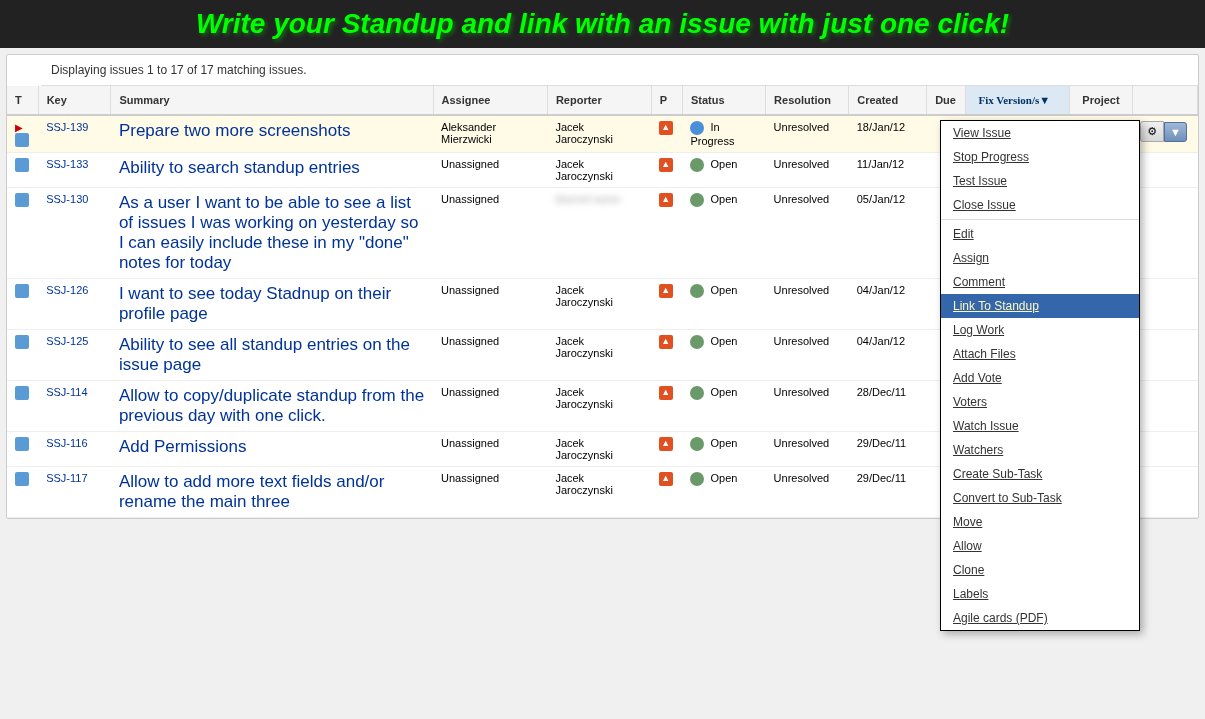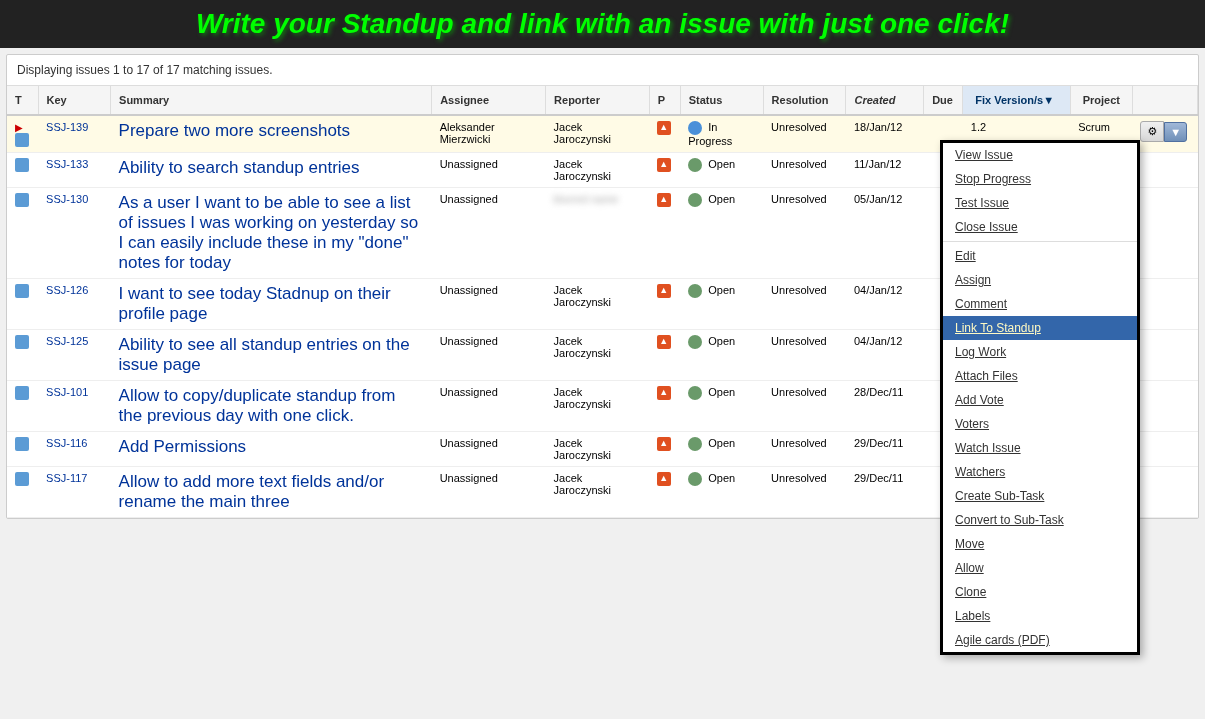--- a/index.html
+++ b/index.html
@@ -31,20 +31,21 @@
       margin: 6px;
       border: 1px solid #ccc;
       border-radius: 2px;
     }
 
     .display-info {
       padding: 8px 10px;
       font-size: 12px;
       color: #333;
       border-bottom: 1px solid #ddd;
+      margin-left: 34px;
     }
 
     .issues-table {
       width: 100%;
       border-collapse: collapse;
     }
 
     .issues-table thead tr {
       background: #f5f5f5;
       border-bottom: 2px solid #ccc;
@@ -155,24 +156,23 @@
       align-items: center;
     }
 
     
     .context-menu {
       position: absolute;
       top: 120px;
       left: 940px;
       width: 200px;
       background: #fff;
-      border: 3px solid #000000;
+      border: 1px solid #000000;
       box-shadow: 3px 3px 8px rgba(0,0,0,0.3);
       z-index: 100;
-      margin-top: 20px;
     }
 
     .context-menu-item {
       padding: 5px 12px;
       cursor: pointer;
       font-size: 12px;
       color: #333;
       display: block;
     }
     .context-menu-item.highlighted {
@@ -194,20 +194,21 @@
       filter: blur(3px);
       color: #aaa;
     }
 
     .fix-version-header {
       display: flex;
       align-items: center;
       background: #dde8f5;
       padding: 2px 4px;
       border-radius: 2px;
+      font-family: Liberation Serif, serif;
     }
   </style>
 </head>
 <body>
 
 <div class="header-banner">
   <h1>Write your Standup and link with an issue with just one click!</h1>
 </div>
 
 <div class="main-container">
@@ -217,21 +218,21 @@
     <thead>
       <tr>
         <th style="width:20px;">T</th>
         <th style="width:70px;">Key</th>
         <th style="width:310px;">Summary</th>
         <th style="width:110px;">Assignee</th>
         <th style="width:100px;">Reporter</th>
         <th style="width:20px;">P</th>
         <th style="width:80px;">Status</th>
         <th style="width:80px;">Resolution</th>
-        <th style="width:75px;font-style:italic;">Created</th>
+        <th style="width:75px;">Created</th>
         <th style="width:30px;">Due</th>
         <th class="active-sort" style="width:100px;">
           <div class="fix-version-header">
             <span>Fix Version/s</span>
             <span>▼</span>
           </div>
         </th>
         <th style="width:60px;text-align:center;">Project</th>
         <th style="width:50px;"></th>
       </tr>
@@ -381,21 +382,21 @@
         <td>1</td>
         <td></td>
         <td></td>
       </tr>
 
       <tr>
         <td>
           <span class="type-icon" style="background:#5b9bd5;"></span>
         </td>
         <td>
-          <a href="#" class="issue-key">SSJ-101</a>
+          <a href="#" class="issue-key">SSJ-114</a>
         </td>
         <td>
           <a href="#" class="issue-summary">Allow to copy/duplicate standup from the previous day with one click.</a>
         </td>
         <td>Unassigned</td>
         <td>Jacek Jaroczynski</td>
         <td>
           <span class="priority-icon"></span>
         </td>
         <td>

